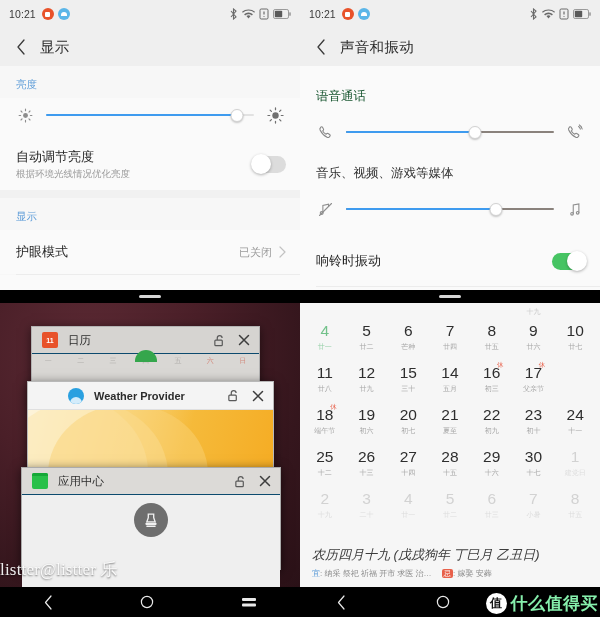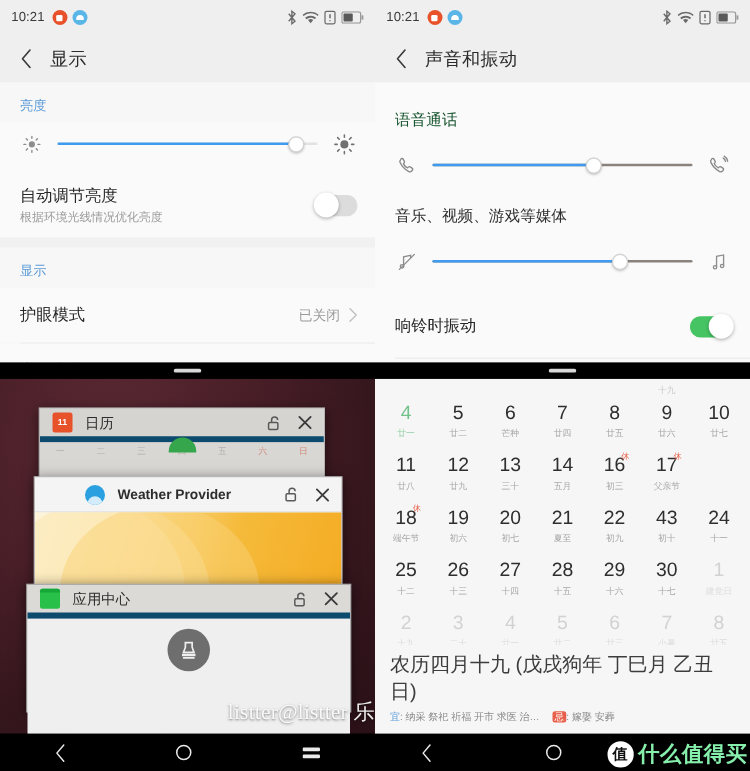--- a/index.html
+++ b/index.html
@@ -97,21 +97,21 @@
     position:absolute; inset:0;
     background:
       radial-gradient(ellipse at 30% 18%, #5c2a34 0%, #4a1f28 38%, #35161d 72%, #2a1117 100%);
   }
   .win{
     position:absolute; background:#efefef;
     box-shadow:0 2px 10px rgba(0,0,0,.55);
     border:1px solid rgba(0,0,0,.25);
   }
   .wbar{ height:27px; background:#d6d4d1; display:flex; align-items:center; padding:0 8px 0 10px;
-         border-bottom:5px solid #0c4a6e; }
+         border-bottom:1px solid #0c4a6e; }
   .wbar.light{ background:#f4f4f4; border-bottom:1px solid #e0e0e0;padding-left:40px; }
   .wicon{ width:16px; height:16px; border-radius:2px; display:flex; align-items:center; justify-content:center;
           flex:0 0 16px; }
   .wtitle{ font-size:11.5px; color:#2c2c2c; margin-left:10px; white-space:nowrap; overflow:hidden; }
   .wbtns{ margin-left:auto; display:flex; align-items:center; gap:11px; color:#4a4a4a; }
 
   .cal-strip{ height:22px; background:#d9d7d4; display:flex; align-items:flex-start;
               justify-content:space-around; padding-top:2px; }
   .cal-strip span{ font-size:7px; color:#b3b0ad; }
   .cal-strip span.r{ color:#d28a7c; }
@@ -127,21 +127,21 @@
   .wv{ position:absolute; border-radius:50%; opacity:.5; }
 
   .ac-body{ height:100%; background:#efefef; position:relative; }
   .stamp{
     position:absolute; left:50%; top:8px; transform:translateX(-50%);
     width:34px; height:34px; border-radius:50%; background:#6e6e6e;
     display:flex; align-items:center; justify-content:center; color:#f0f0f0;
   }
 
   .watermark-ub{
-    position:absolute; left:0; right:0; bottom:6px; text-align:right;
+    position:absolute; left:0; right:0; bottom:6px; text-align:left;
     font-family:"Liberation Serif","DejaVu Serif",serif;
     font-size:17px; color:rgba(255,255,255,.92);
     text-shadow:0 1px 2px rgba(0,0,0,.55);
     letter-spacing:.2px; pointer-events:none;
   }
 
   
   .calscreen{ position:absolute; inset:0; background:#f6f6f6; display:flex; flex-direction:column; }
   .cal-clip{ flex:1; overflow:hidden; padding:0 4px; }
   .crow{ display:grid; grid-template-columns:repeat(7,1fr); }
@@ -151,21 +151,21 @@
   .clun{ font-size:7px; color:#a6a6a6; margin-top:3px; }
   .cday.today .cnum{ color:#72c18a; }
   .cday.today .clun{ color:#94cfa6; }
   .cday.dim .cnum{ color:#d2d2d2; }
   .cday.dim .clun{ color:#dcdcdc; }
   .cday .rest{ position:absolute; top:2px; right:9px; font-size:6.5px; color:#e8604a; }
   .crow.partial .cday{ height:14px; padding-top:0; justify-content:flex-end; overflow:hidden; }
   .crow.partial .clun{ color:#c9c9c9; }
 
   .cal-footer{ padding:6px 12px 8px 12px; background:#f6f6f6; }
-  .cal-lunar{ font-size:16px; color:#3c3c3c; }
+  .cal-lunar{ font-size:13px; color:#3c3c3c;font-style:italic; }
   .cal-yiji{ font-size:8px; margin-top:4px; color:#8a8a8a; display:flex; gap:10px; align-items:baseline; }
   .yi-tag{ color:#5b9bd8; }
   .ji-tag{ background:#e8604a; color:#fff; padding:0 2px; border-radius:2px; font-size:7.5px; }
 
   .zdm{
     position:absolute; right:2px; bottom:2px; display:flex; align-items:center; gap:4px;
     pointer-events:none;
   }
   .zdm-circle{
     width:21px; height:21px; border-radius:50%; background:#fff; color:#111;
@@ -566,21 +566,21 @@
               <div class="crow">
                 <span class="cday">
                   <span class="cnum">11</span>
                   <span class="clun">廿八</span>
                 </span>
                 <span class="cday">
                   <span class="cnum">12</span>
                   <span class="clun">廿九</span>
                 </span>
                 <span class="cday">
-                  <span class="cnum">13</span>
+                  <span class="cnum">15</span>
                   <span class="clun">三十</span>
                 </span>
                 <span class="cday">
                   <span class="cnum">14</span>
                   <span class="clun">五月</span>
                 </span>
                 <span class="cday">
                   <span class="rest">休</span>
                   <span class="cnum">16</span>
                   <span class="clun">初三</span>
@@ -607,21 +607,21 @@
                 </span>
                 <span class="cday">
                   <span class="cnum">21</span>
                   <span class="clun">夏至</span>
                 </span>
                 <span class="cday">
                   <span class="cnum">22</span>
                   <span class="clun">初九</span>
                 </span>
                 <span class="cday">
-                  <span class="cnum">43</span>
+                  <span class="cnum">23</span>
                   <span class="clun">初十</span>
                 </span>
                 <span class="cday">
                   <span class="cnum">24</span>
                   <span class="clun">十一</span>
                 </span>
               </div>
               <div class="crow">
                 <span class="cday">
                   <span class="cnum">25</span>

